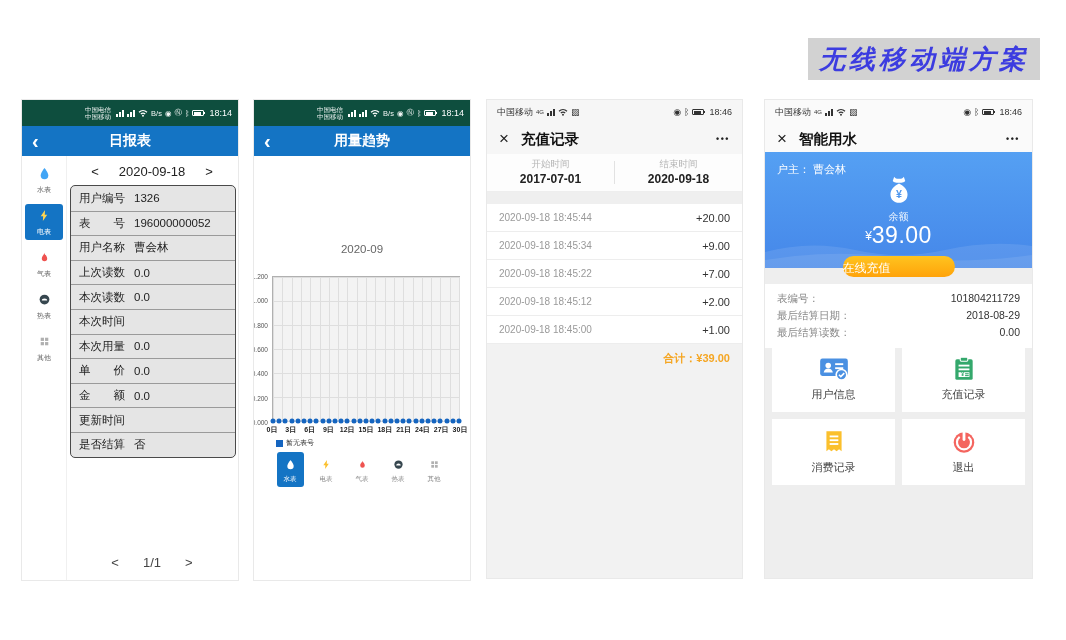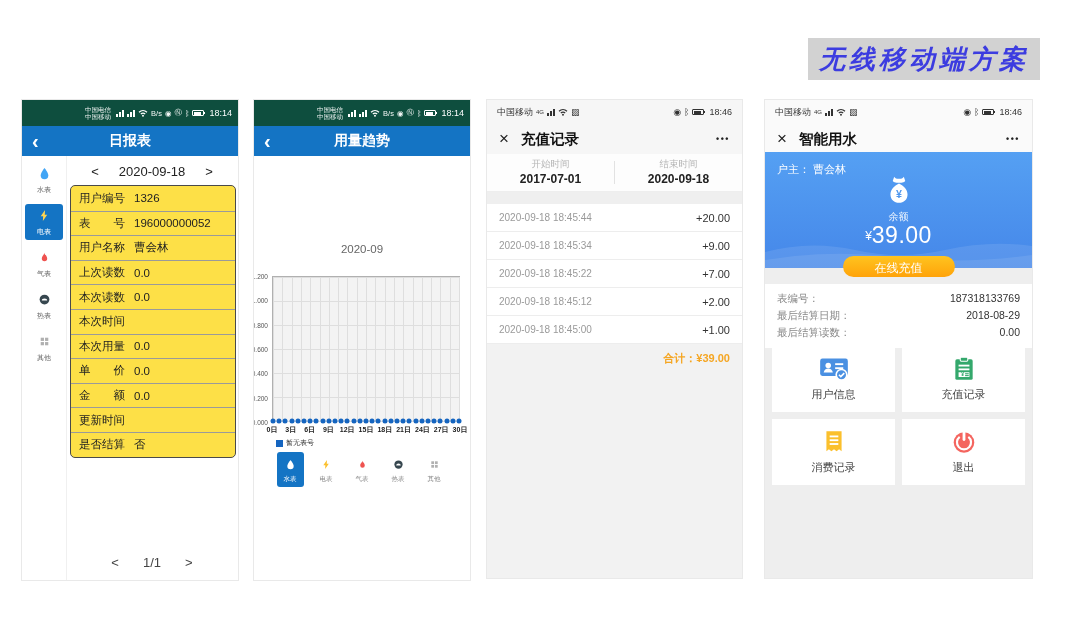--- a/index.html
+++ b/index.html
@@ -73,21 +73,21 @@
 
   
   .dnav { position:absolute; left:44px; right:0; top:60px; height:22px;
     display:flex; align-items:center; justify-content:center; gap:20px;
     font-size:13px; color:#222; }
   .side { position:absolute; left:0; top:56px; bottom:0; width:45px; border-right:1px solid #f0f0f0; padding-top:6px; }
   .sitem { width:38px; margin:0 auto 6px; text-align:center; padding:4px 0 3px; border-radius:3px; }
   .sitem .sl { display:block; font-size:7px; color:#666; margin-top:1px; }
   .sitem.active { background:#1474c4; }
   .sitem.active .sl { color:#fff; }
-  .form { position:absolute; left:48px; top:85px; width:166px; background:#fde047;
+  .form { position:absolute; left:48px; top:85px; width:166px; background:#e5e5e5;
     border:1px solid #4a4a4a; border-radius:5px; overflow:hidden; }
   .frow { height:24.6px; display:flex; align-items:center; padding-left:8px;
     font-size:11.5px; color:#222; border-top:1px solid #9a9a9a; }
   .frow:first-child { border-top:none; }
   .frow .fl { margin-right:9px; white-space:pre; }
   .pgn { position:absolute; left:44px; right:0; top:455px; display:flex;
     justify-content:center; gap:24px; font-size:13px; color:#444; }
 
   
   .ctitle { position:absolute; top:143px; left:0; right:0; text-align:center; font-size:11.5px; color:#666; }
@@ -130,21 +130,21 @@
   .card { position:absolute; top:52px; left:0; right:0; height:116px;
     background:linear-gradient(180deg,#55a0f3,#4587e9); color:#fff; overflow:hidden; }
   .owner { position:absolute; left:12px; top:10px; font-size:11px; }
   .bagwrap { position:absolute; top:22px; left:0; right:0; text-align:center; }
   .blabel { position:absolute; top:58px; left:0; right:0; text-align:center; font-size:10px; opacity:.9; }
   .amt { position:absolute; top:70px; left:0; right:0; text-align:center; }
   .amt .cur { font-size:12px; vertical-align:3px; }
   .amt .val { font-size:23px; letter-spacing:.5px; }
   .wave { position:absolute; bottom:0; left:0; width:100%; height:32px; }
   .recharge { position:absolute; top:156px; left:50%; transform:translateX(-50%);
-    width:112px; height:21px; border-radius:12px; text-align:center; line-height:24px;
+    width:112px; height:21px; border-radius:12px; line-height:24px;
     background:linear-gradient(180deg,#ffc41f,#ffa30a); color:#fff; font-size:12px; }
   .info4 { position:absolute; top:184px; left:0; right:0; background:#fff; padding:6px 12px 7px; }
   .irow { display:flex; justify-content:space-between; font-size:10.5px; line-height:17px; }
   .ilabel { color:#888; } .ival { color:#333; }
   .menu { position:absolute; top:246px; left:7px; right:7px;
     display:grid; grid-template-columns:1fr 1fr; gap:7px; }
   .mcard { background:#fff; height:66px; display:flex; flex-direction:column;
     align-items:center; justify-content:center; gap:5px; }
   .mlabel { font-size:11px; color:#444; }
 </style>
@@ -567,21 +567,21 @@
     </div>
     <div class="blabel">余额</div>
     <div class="amt">
       <span class="cur">¥</span><span class="val">39.00</span>
     </div>
   </div>
   <div class="recharge">在线充值</div>
   <div class="info4">
     <div class="irow">
         <span class="ilabel">表编号：</span>
-        <span class="ival">187318133769</span>
+        <span class="ival">101804211729</span>
       </div>
     <div class="irow">
         <span class="ilabel">最后结算日期：</span>
         <span class="ival">2018-08-29</span>
       </div>
     <div class="irow">
         <span class="ilabel">最后结算读数：</span>
         <span class="ival">0.00</span>
       </div>
   </div>

